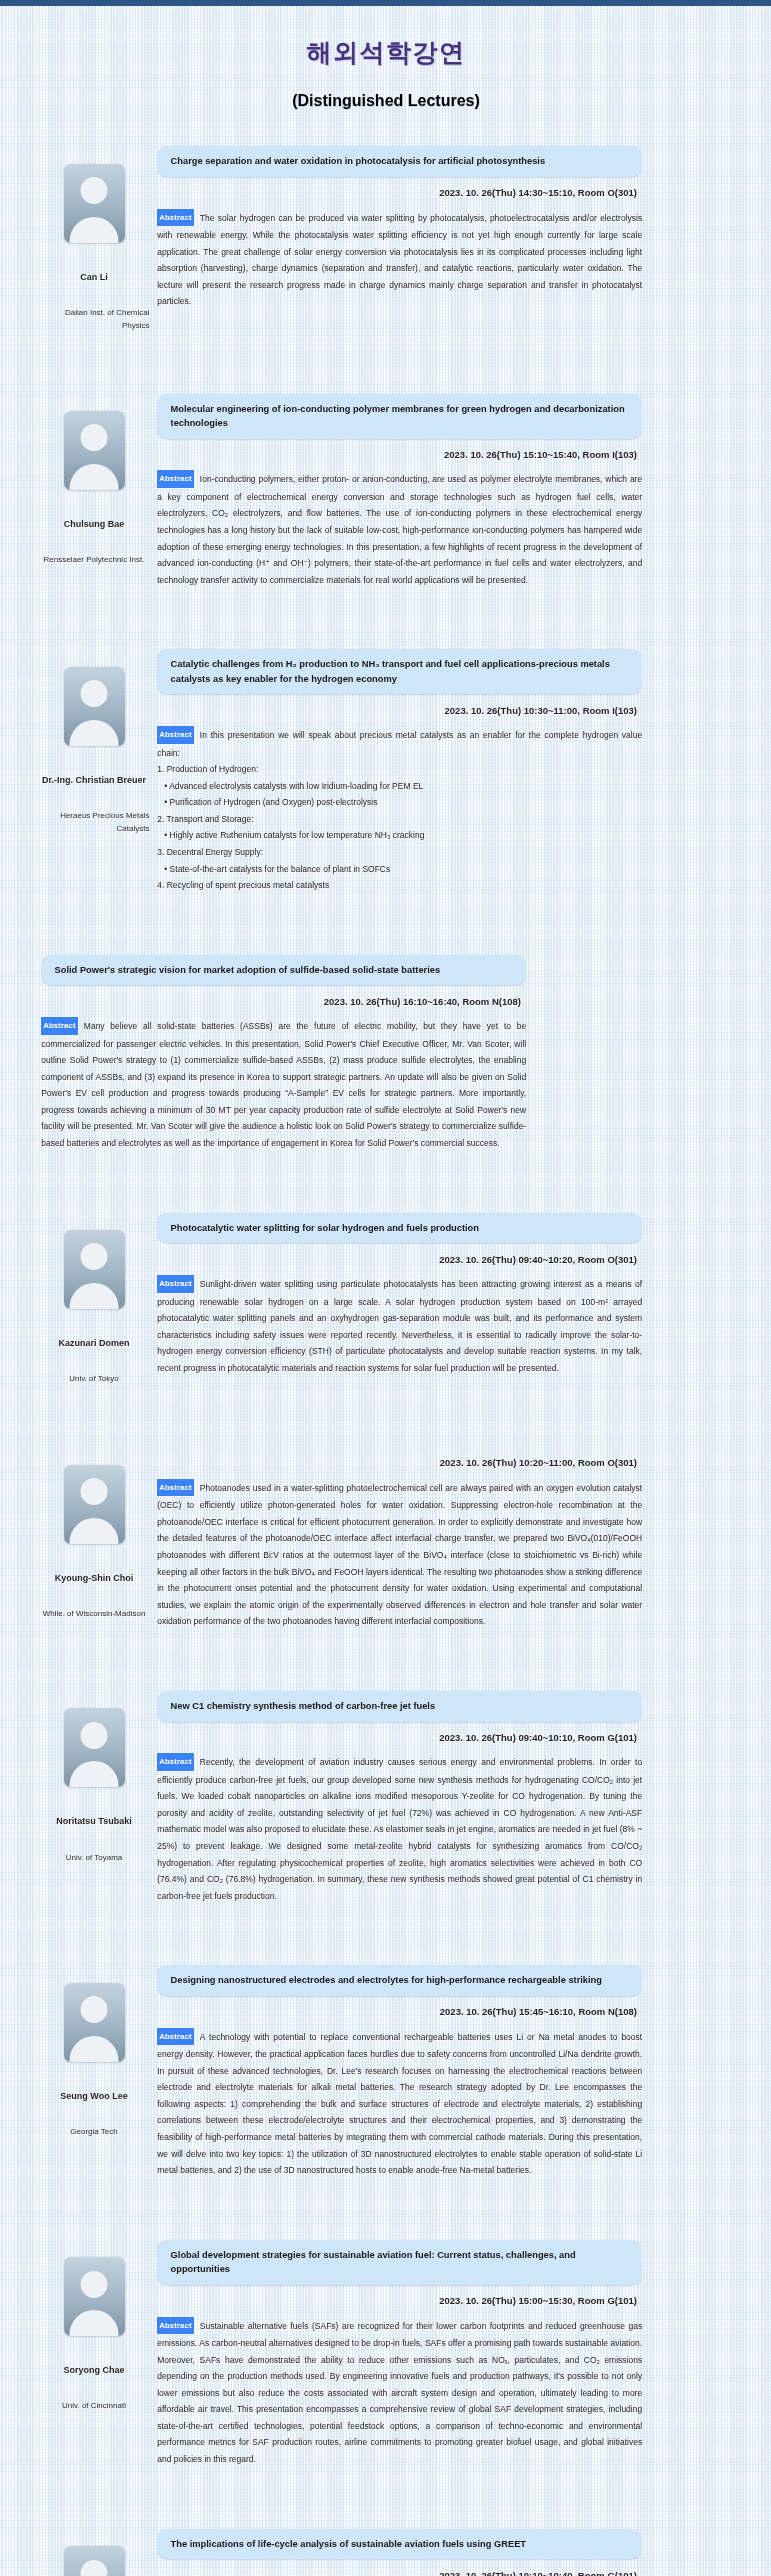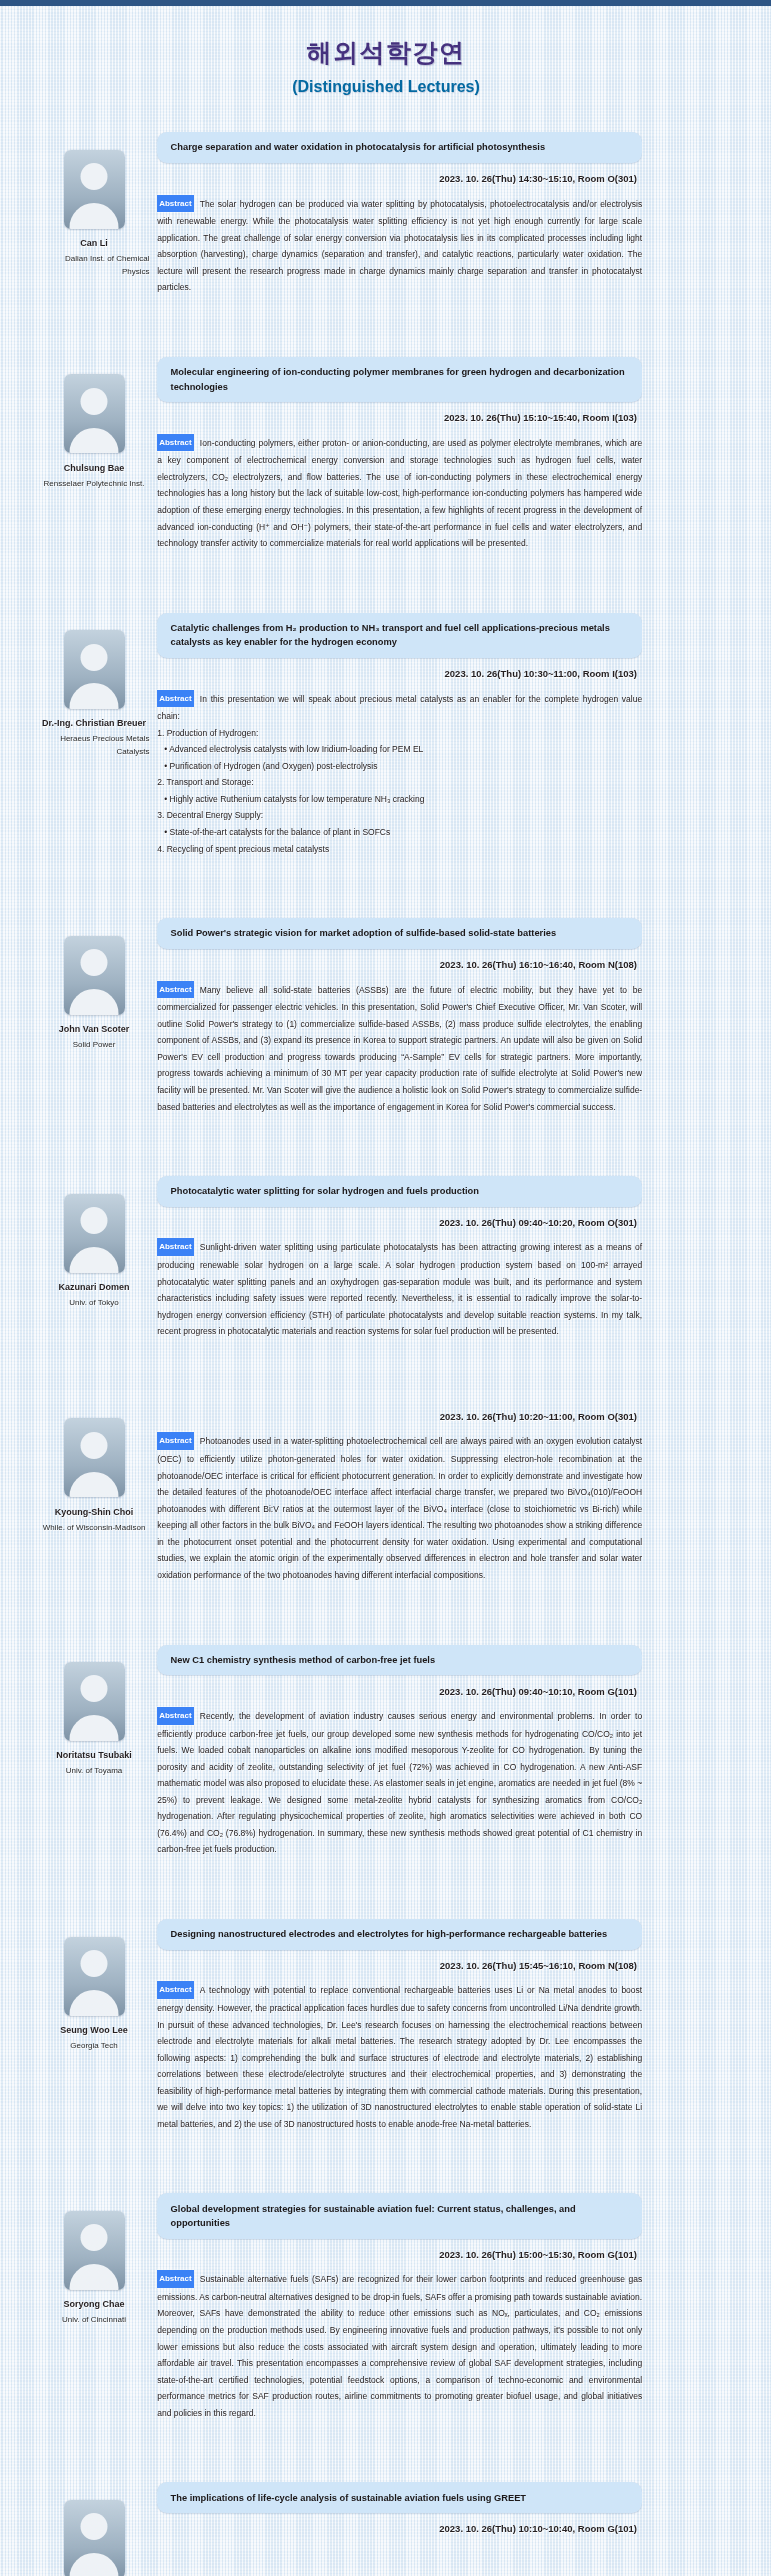--- a/index.html
+++ b/index.html
@@ -15,28 +15,28 @@
     display:flex; flex-direction:column;
   }
   .topbar, .bottombar { height:6.2px; width:100%; background:#2d5585; }
 
   header { text-align:center; padding:30px 0 36px 0; }
   .page-title {
     font-size:25px; font-weight:800; letter-spacing:1.5px; color:#45317e;
     text-shadow:1px 1px 1px rgba(120,120,160,.35);
   }
   .page-subtitle {
-    margin-top:9px; font-size:16px; font-weight:600; color:#0369a1;
+    margin-top:23px; font-size:16px; font-weight:600; color:#000000;
     text-shadow:0.5px 0.5px 0.5px rgba(120,120,160,.25);
   }
 
   #lectures { padding:0 0 31px 0; }
   .entry { display:flex; align-items:flex-start; margin:0 0 61px 36px; }
 
-  .speaker { width:116px; flex:0 0 116px; display:flex; flex-direction:column; align-items:center; }
+  .speaker { width:116px; flex:0 0 116px; display:flex; flex-direction:column; align-items:center;gap:20px; }
   .photo {
     width:61px; height:79px; border-radius:7.2px; overflow:hidden; position:relative;
     background:linear-gradient(180deg,#c3d2de 0%,#9fb2c2 60%,#7e93a6 100%);
     box-shadow:0 0.5px 1.5px rgba(60,80,110,.25);
     margin-top:17.5px;
   }
   .person-icon { position:absolute; inset:0; display:block; }
   .person-icon::before {
     content:""; position:absolute; left:50%; top:13.4px; width:27px; height:27px;
     transform:translateX(-50%); border-radius:50%; background:#eef2f6;
@@ -127,27 +127,20 @@
 &nbsp;&nbsp;&nbsp;• Purification of Hydrogen (and Oxygen) post-electrolysis
 2. Transport and Storage:
 &nbsp;&nbsp;&nbsp;• Highly active Ruthenium catalysts for low temperature NH₃ cracking
 3. Decentral Energy Supply:
 &nbsp;&nbsp;&nbsp;• State-of-the-art catalysts for the balance of plant in SOFCs
 4. Recycling of spent precious metal catalysts</span></p>
     </div>
   </section>
 
   <section class="entry">
-    <div class="speaker">
-      <div class="photo">
-        <span class="person-icon"></span>
-      </div>
-      <div class="name">John Van Scoter</div>
-      <div class="affiliation">Solid Power</div>
-    </div>
     <div class="content">
       <div class="title-pill">Solid Power's strategic vision for market adoption of sulfide-based solid-state batteries</div>
       <div class="datetime">2023. 10. 26(Thu) 16:10~16:40, Room N(108)</div>
       <p class="abstract"><span class="abstract-badge">Abstract</span><span class="abstract-text">Many believe all solid-state batteries (ASSBs) are the future of electric mobility, but they have yet to be commercialized for passenger electric vehicles. In this presentation, Solid Power's Chief Executive Officer, Mr. Van Scoter, will outline Solid Power's strategy to (1) commercialize sulfide-based ASSBs, (2) mass produce sulfide electrolytes, the enabling component of ASSBs, and (3) expand its presence in Korea to support strategic partners. An update will also be given on Solid Power's EV cell production and progress towards producing “A-Sample” EV cells for strategic partners. More importantly, progress towards achieving a minimum of 30 MT per year capacity production rate of sulfide electrolyte at Solid Power's new facility will be presented. Mr. Van Scoter will give the audience a holistic look on Solid Power's strategy to commercialize sulfide-based batteries and electrolytes as well as the importance of engagement in Korea for Solid Power's commercial success.</span></p>
     </div>
   </section>
 
   <section class="entry">
     <div class="speaker">
       <div class="photo">
@@ -194,21 +187,21 @@
 
   <section class="entry">
     <div class="speaker">
       <div class="photo">
         <span class="person-icon"></span>
       </div>
       <div class="name">Seung Woo Lee</div>
       <div class="affiliation">Georgia Tech</div>
     </div>
     <div class="content">
-      <div class="title-pill">Designing nanostructured electrodes and electrolytes for high-performance rechargeable batteries</div>
+      <div class="title-pill">Designing nanostructured electrodes and electrolytes for high-performance rechargeable striking</div>
       <div class="datetime">2023. 10. 26(Thu) 15:45~16:10, Room N(108)</div>
       <p class="abstract"><span class="abstract-badge">Abstract</span><span class="abstract-text">A technology with potential to replace conventional rechargeable batteries uses Li or Na metal anodes to boost energy density. However, the practical application faces hurdles due to safety concerns from uncontrolled Li/Na dendrite growth. In pursuit of these advanced technologies, Dr. Lee's research focuses on harnessing the electrochemical reactions between electrode and electrolyte materials for alkali metal batteries. The research strategy adopted by Dr. Lee encompasses the following aspects: 1) comprehending the bulk and surface structures of electrode and electrolyte materials, 2) establishing correlations between these electrode/electrolyte structures and their electrochemical properties, and 3) demonstrating the feasibility of high-performance metal batteries by integrating them with commercial cathode materials. During this presentation, we will delve into two key topics: 1) the utilization of 3D nanostructured electrolytes to enable stable operation of solid-state Li metal batteries, and 2) the use of 3D nanostructured hosts to enable anode-free Na-metal batteries.</span></p>
     </div>
   </section>
 
   <section class="entry">
     <div class="speaker">
       <div class="photo">
         <span class="person-icon"></span>
       </div>

